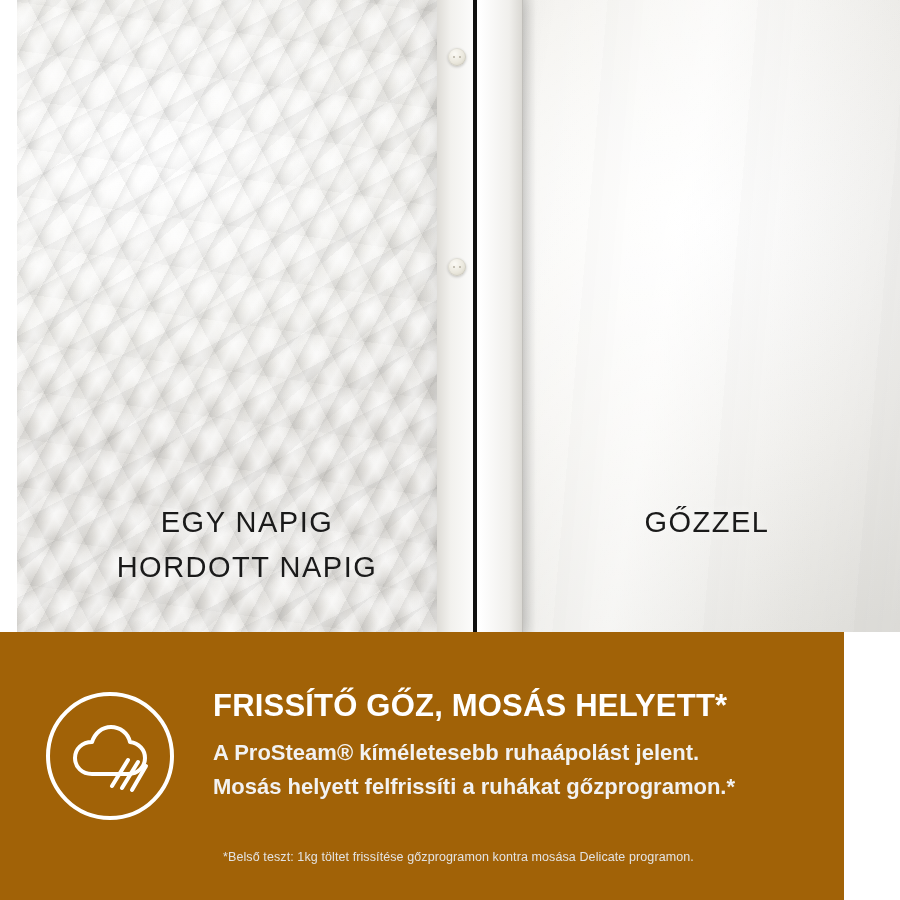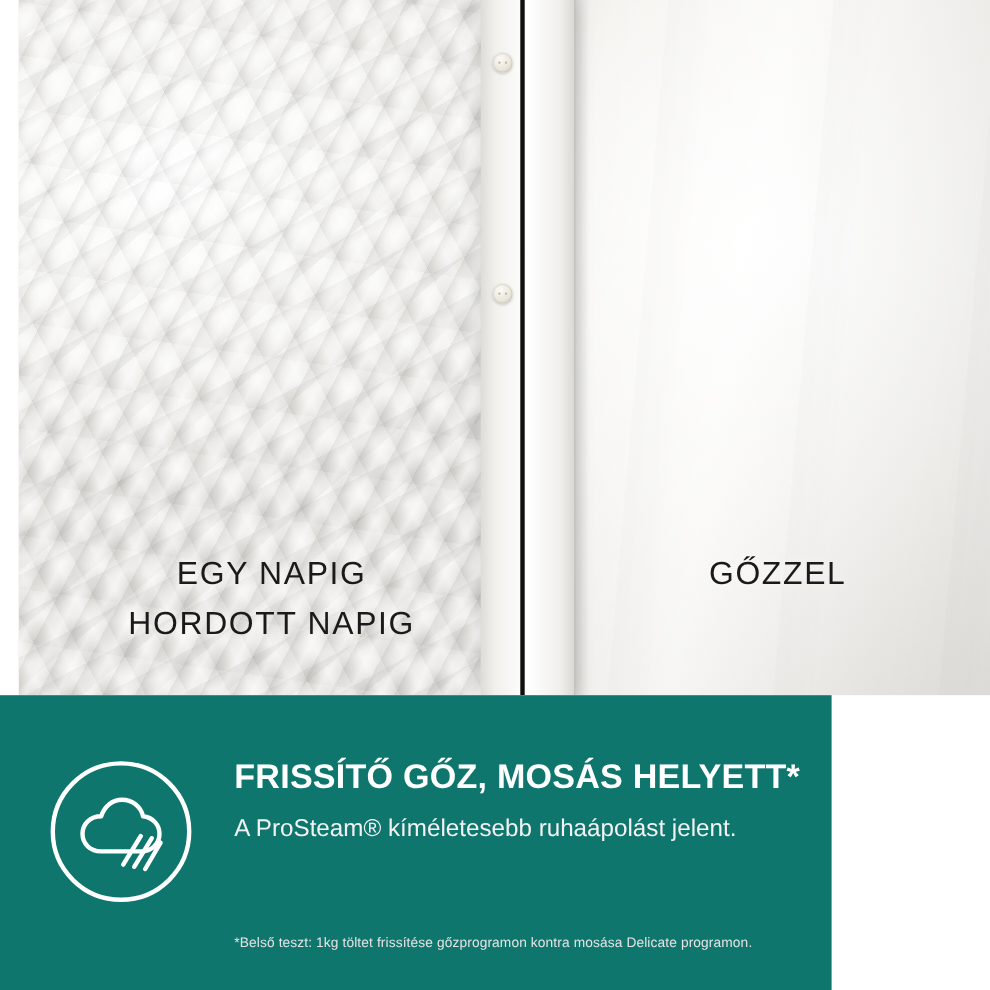--- a/index.html
+++ b/index.html
@@ -122,23 +122,23 @@
     text-shadow: 0 0 14px rgba(255,255,255,0.85);
   }
   .caption-left  { left: 40px;  top: 500px; width: 380px; }
   .caption-right { left: 500px; top: 500px; width: 380px; text-align: center; }
 
   
   .band {
     position: absolute;
     left: 0;
     top: 632px;
-    width: 756px;
+    width: 844px;
     height: 268px;
-    background: #0f766e;
+    background: #a16207;
     color: #ffffff;
   }
   .band-icon {
     position: absolute;
     left: 44px;
     top: 58px;
     width: 132px;
     height: 132px;
   }
   .band-text {
@@ -149,28 +149,28 @@
   }
   .band-title {
     font-size: 31px;
     font-weight: 700;
     letter-spacing: 0.2px;
     margin: 0 0 12px 0;
     line-height: 1.15;
   }
   .band-line {
     font-size: 22px;
-    font-weight: 400;
+    font-weight: 700;
     line-height: 1.55;
     margin: 0;
     color: #f2f2f2;
   }
   .band-footnote {
     position: absolute;
-    left: 213px;
+    left: 223px;
     top: 218px;
     width: 660px;
     font-size: 12.5px;
     color: #e3e3e3;
     letter-spacing: 0.1px;
   }
 </style>
 </head>
 <body>
 
@@ -203,18 +203,19 @@
         <path d="M48 52 C38 52 31 59 31 68 C31 77 38 84 48 84 L84 84 C94 84 101 77 101 68 C101 60 95 53 86 52 C84 43 76 37 67 37 C58 37 51 43 48 52 Z" fill="none" stroke="#ffffff" stroke-width="4" stroke-linejoin="round"></path>
         <line x1="68" y1="96" x2="84" y2="70" stroke="#ffffff" stroke-width="4" stroke-linecap="round"></line>
         <line x1="78" y1="98" x2="94" y2="72" stroke="#ffffff" stroke-width="4" stroke-linecap="round"></line>
         <line x1="88" y1="100" x2="102" y2="76" stroke="#ffffff" stroke-width="4" stroke-linecap="round"></line>
       </svg>
     </div>
 
     <div class="band-text">
       <h1 class="band-title">FRISSÍTŐ GŐZ, MOSÁS HELYETT*</h1>
       <p class="band-line">A ProSteam® kíméletesebb ruhaápolást jelent.</p>
+      <p class="band-line">Mosás helyett felfrissíti a ruhákat gőzprogramon.*</p>
     </div>
 
     <div class="band-footnote">*Belső teszt: 1kg töltet frissítése gőzprogramon kontra mosása Delicate programon.</div>
   </div>
 
 </div>
 
 </body></html>

